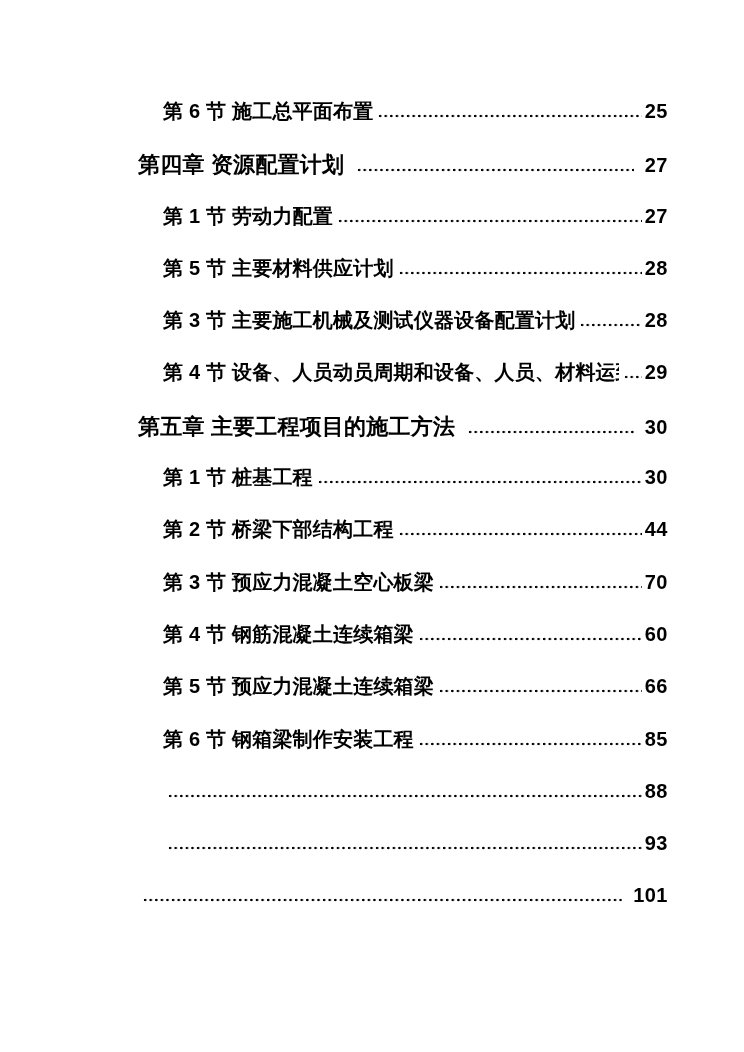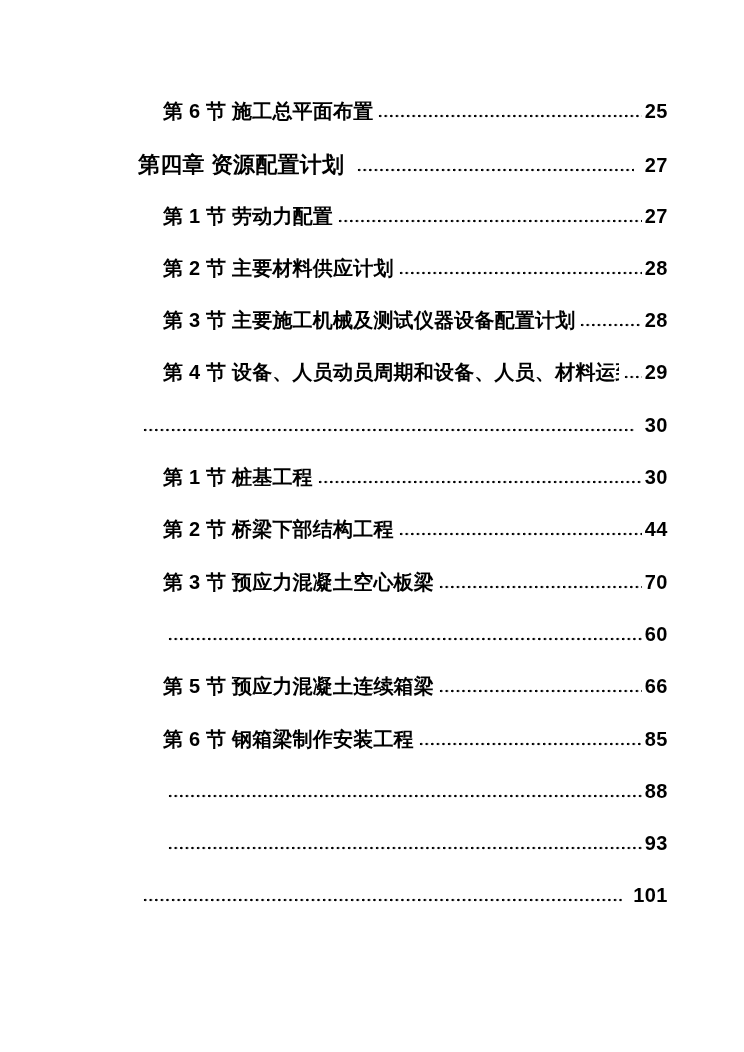--- a/index.html
+++ b/index.html
@@ -84,41 +84,42 @@
   </div>
       <div class="toc-row section">
     <div class="toc-line">
       <span class="toc-title">第 1 节 劳动力配置</span>
       <span class="toc-dots"></span>
       <span class="toc-pagenum">27</span>
     </div>
   </div>
       <div class="toc-row section">
     <div class="toc-line">
-      <span class="toc-title">第 2 节 主要材料供应计划</span>
+      <span class="toc-title">第 5 节 主要材料供应计划</span>
       <span class="toc-dots"></span>
       <span class="toc-pagenum">28</span>
     </div>
   </div>
       <div class="toc-row section">
     <div class="toc-line">
       <span class="toc-title">第 3 节 主要施工机械及测试仪器设备配置计划</span>
       <span class="toc-dots"></span>
       <span class="toc-pagenum">28</span>
     </div>
   </div>
       <div class="toc-row section">
     <div class="toc-line">
       <span class="toc-title">第 4 节 设备、人员动员周期和设备、人员、材料运到施工现场的方法</span>
       <span class="toc-dots"></span>
       <span class="toc-pagenum">29</span>
     </div>
   </div>
       <div class="toc-row chapter">
     <div class="toc-line">
+      <span class="toc-title">第五章 主要工程项目的施工方法</span>
       <span class="toc-dots"></span>
       <span class="toc-pagenum">30</span>
     </div>
   </div>
       <div class="toc-row section">
     <div class="toc-line">
       <span class="toc-title">第 1 节 桩基工程</span>
       <span class="toc-dots"></span>
       <span class="toc-pagenum">30</span>
     </div>
@@ -132,20 +133,21 @@
   </div>
       <div class="toc-row section">
     <div class="toc-line">
       <span class="toc-title">第 3 节 预应力混凝土空心板梁</span>
       <span class="toc-dots"></span>
       <span class="toc-pagenum">70</span>
     </div>
   </div>
       <div class="toc-row section">
     <div class="toc-line">
+      <span class="toc-title">第 4 节 钢筋混凝土连续箱梁</span>
       <span class="toc-dots"></span>
       <span class="toc-pagenum">60</span>
     </div>
   </div>
       <div class="toc-row section">
     <div class="toc-line">
       <span class="toc-title">第 5 节 预应力混凝土连续箱梁</span>
       <span class="toc-dots"></span>
       <span class="toc-pagenum">66</span>
     </div>

